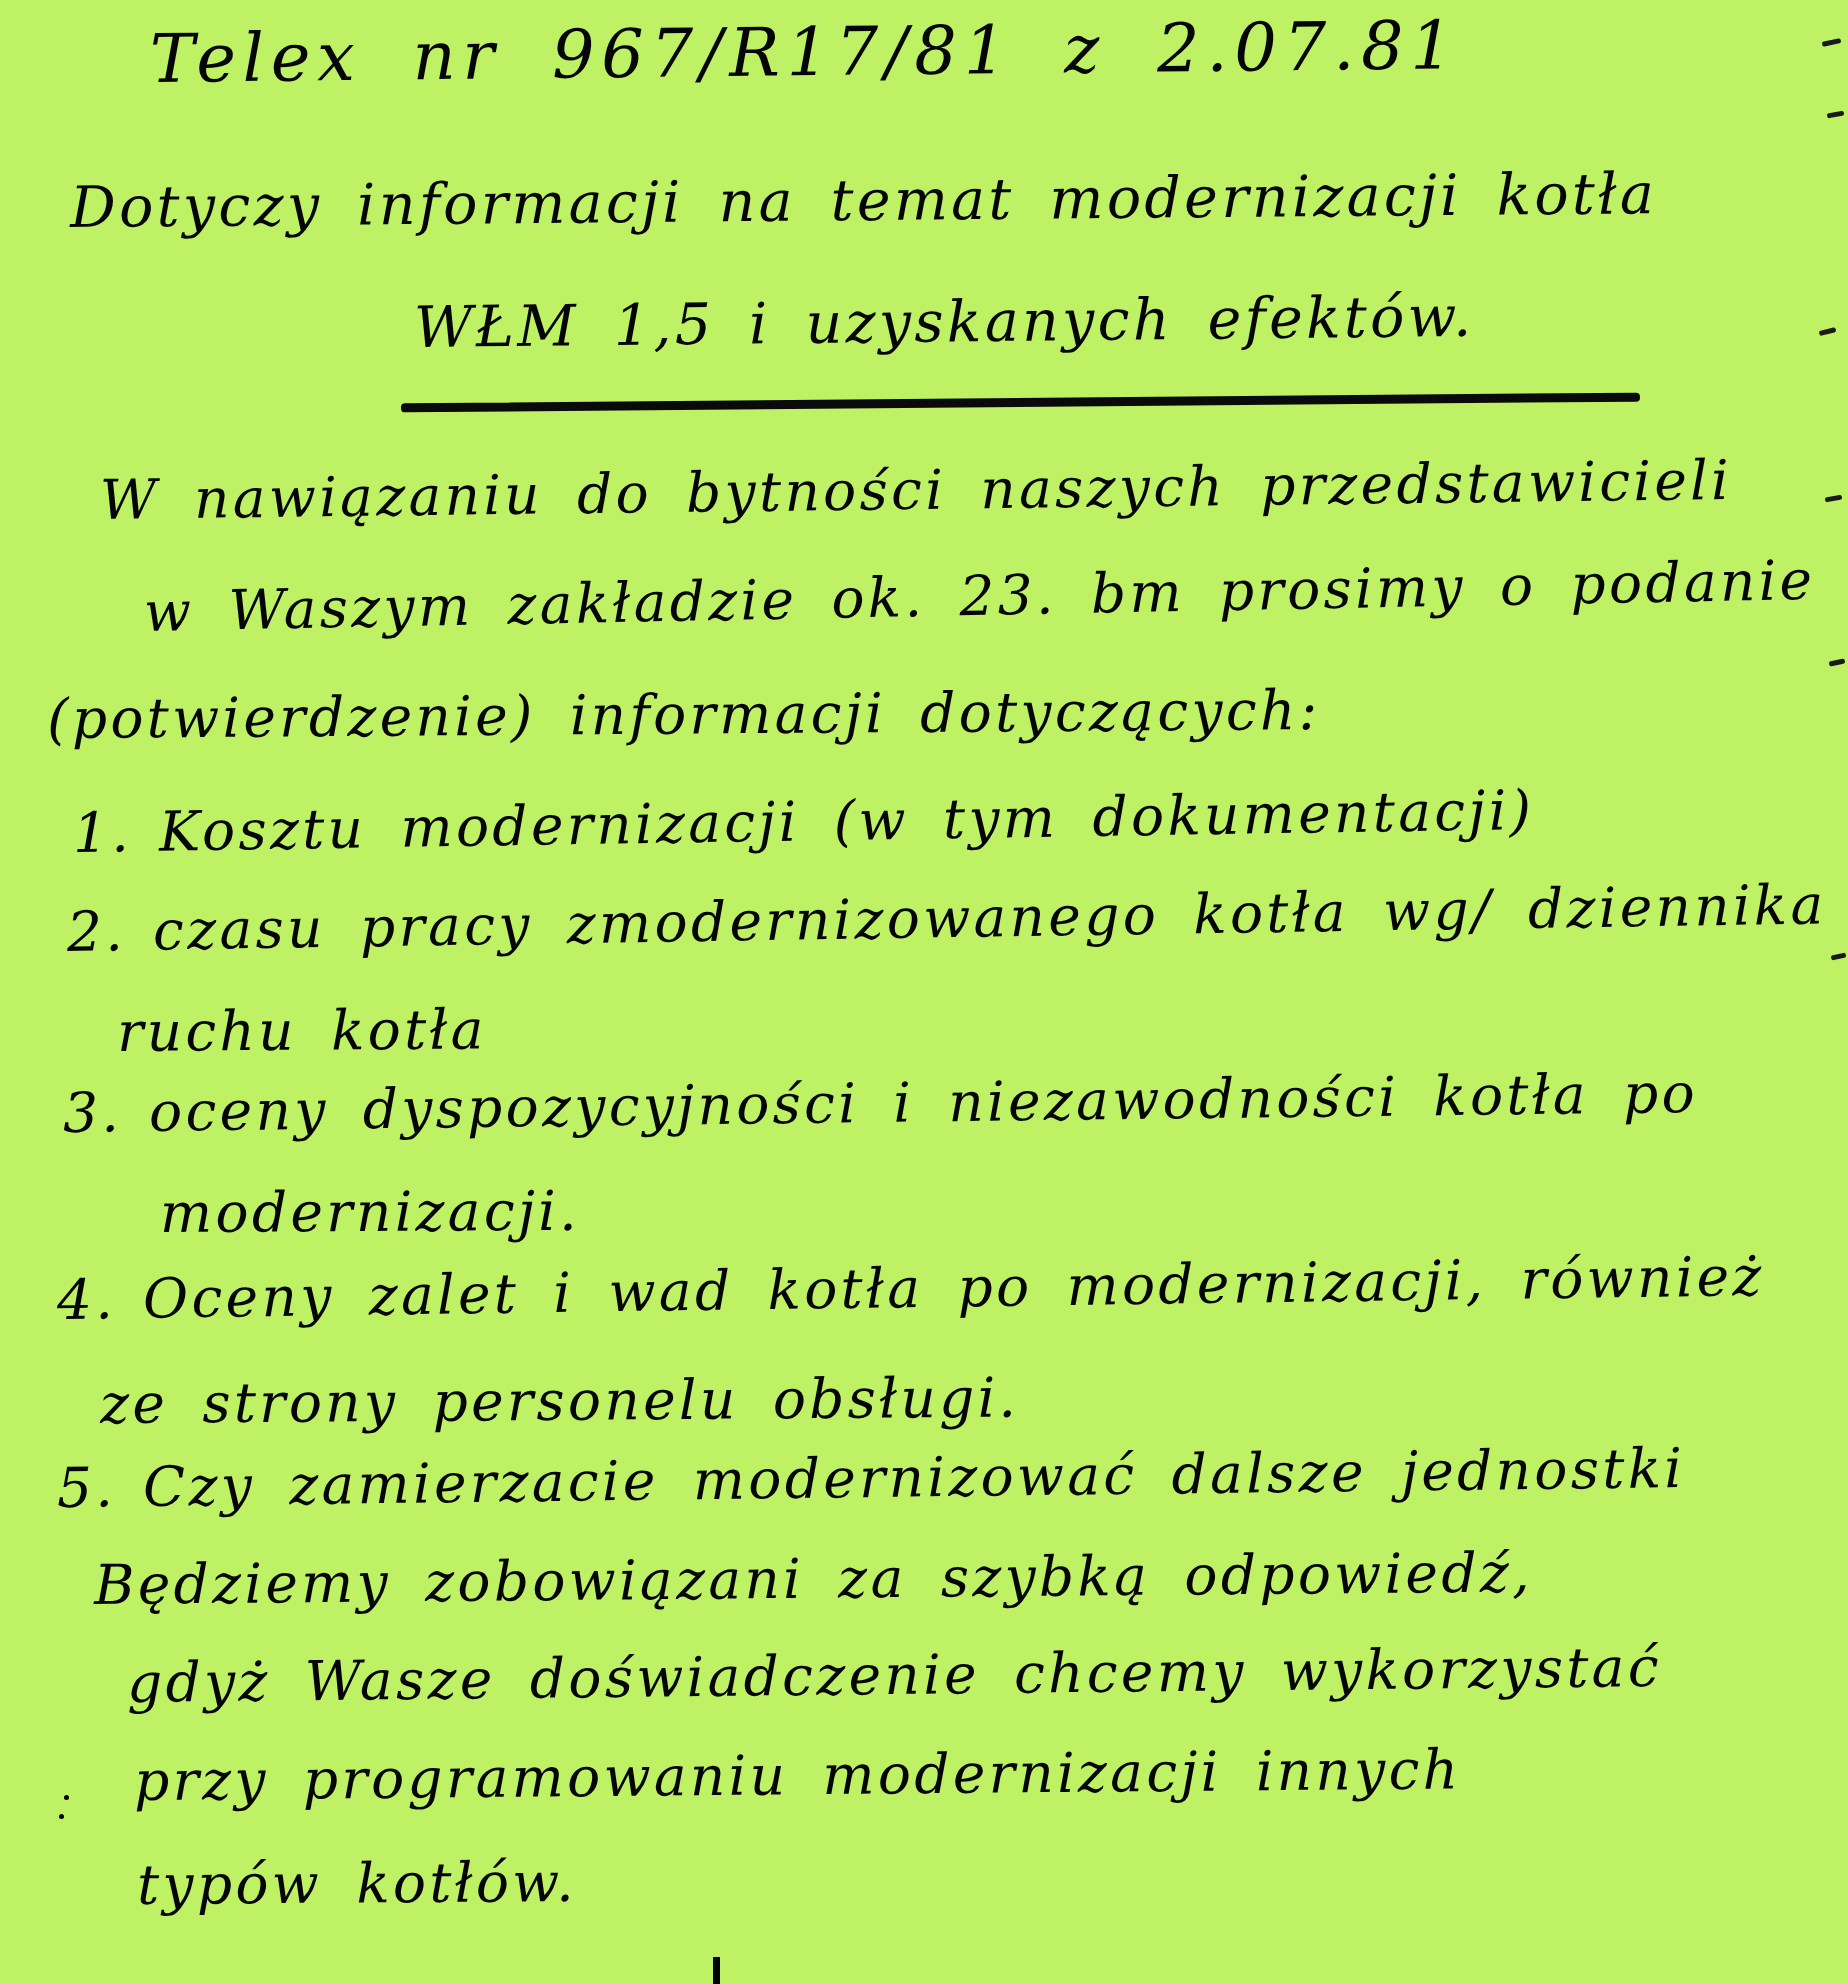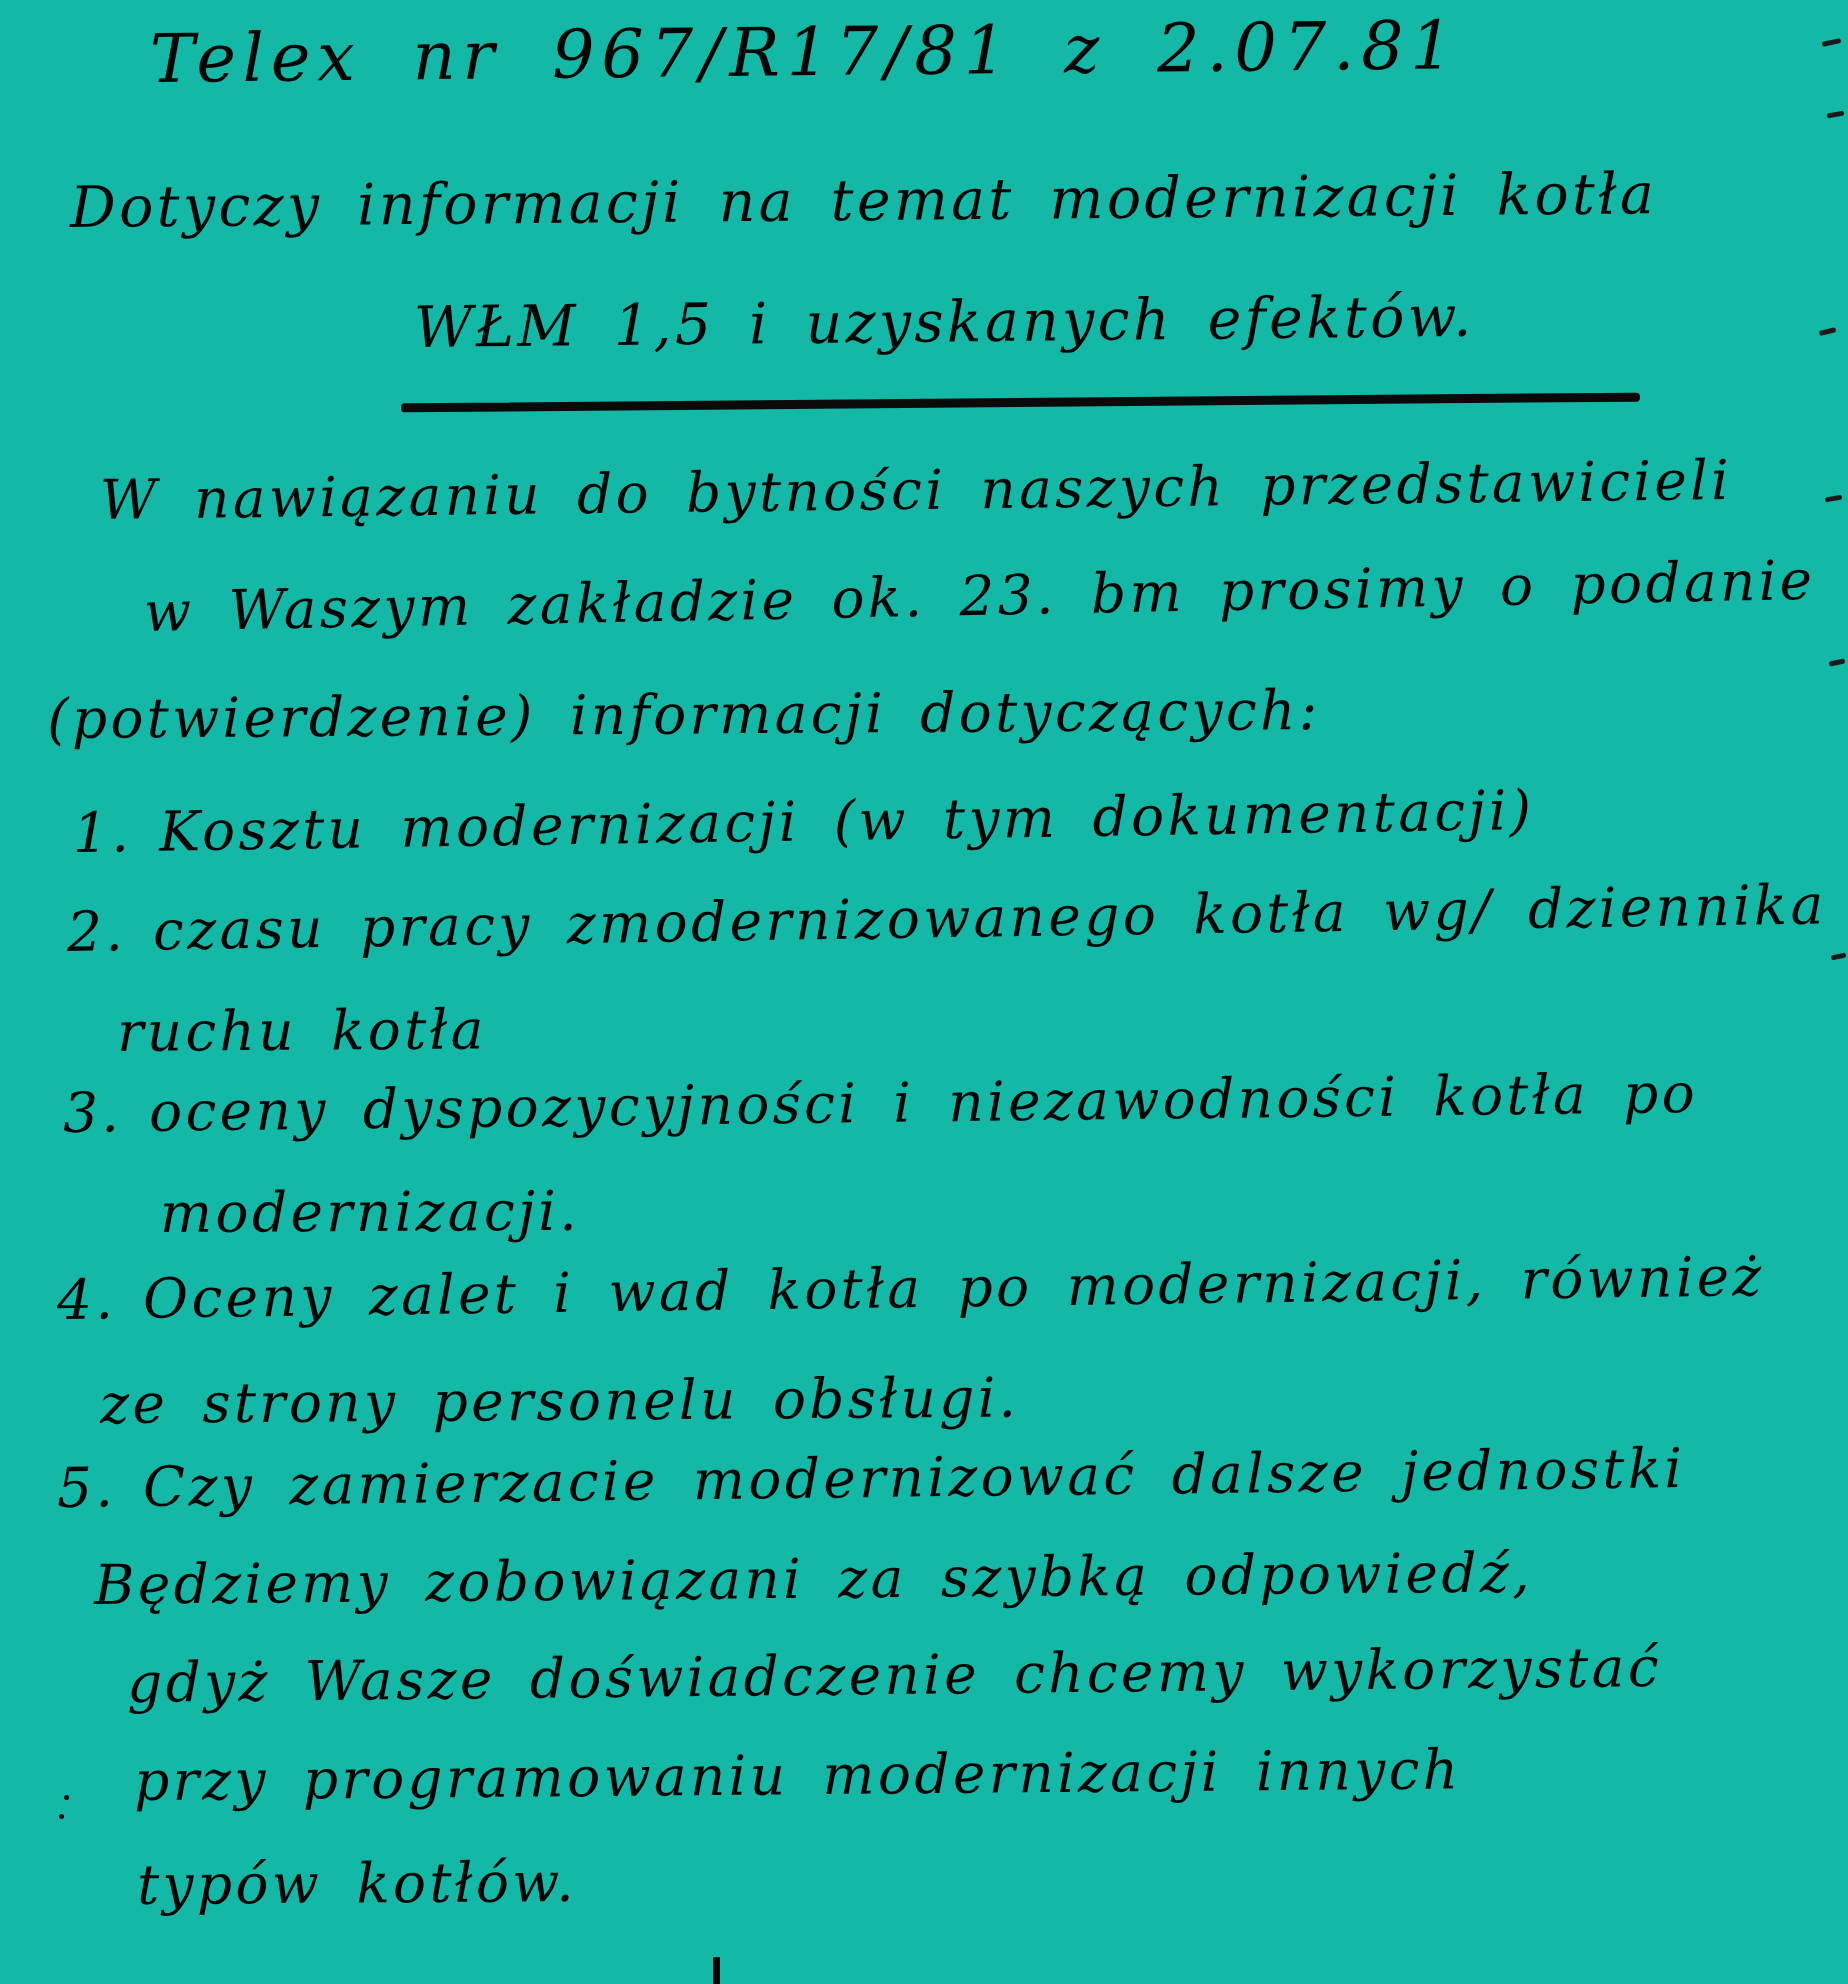--- a/index.html
+++ b/index.html
@@ -4,21 +4,21 @@
 <style>
   html, body {
     margin: 0;
     padding: 0;
     background: #ffffff;
   }
   .page {
     position: relative;
     width: 1849px;
     height: 1985px;
-    background: #14b8a6;
+    background: #bef264;
     overflow: hidden;
     font-family: "DejaVu Serif", serif;
   }
   .hw {
     position: absolute;
     white-space: nowrap;
     color: #050505;
     font-style: italic;
     font-weight: 500;
     letter-spacing: 3.3px;

